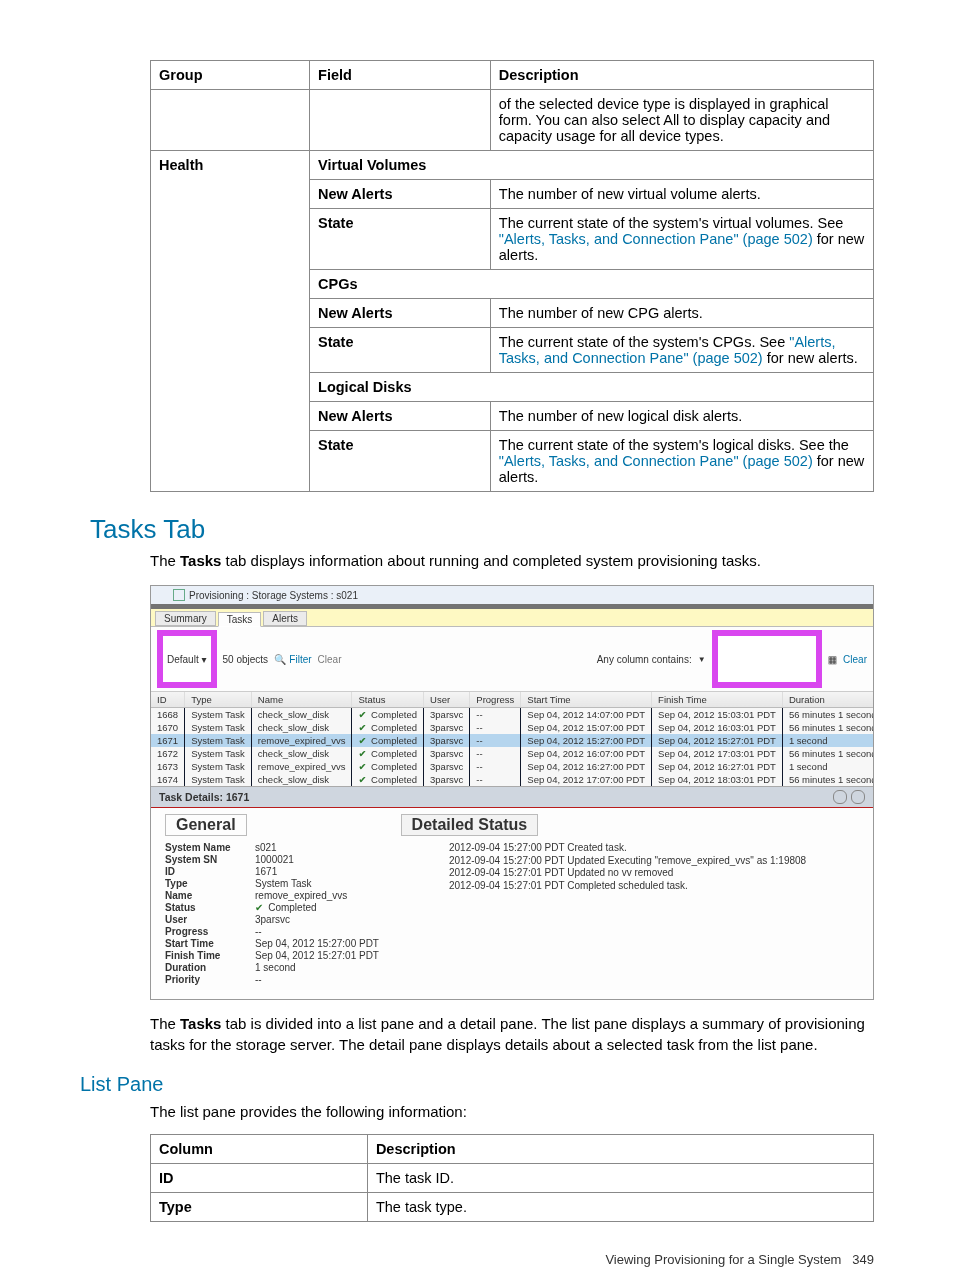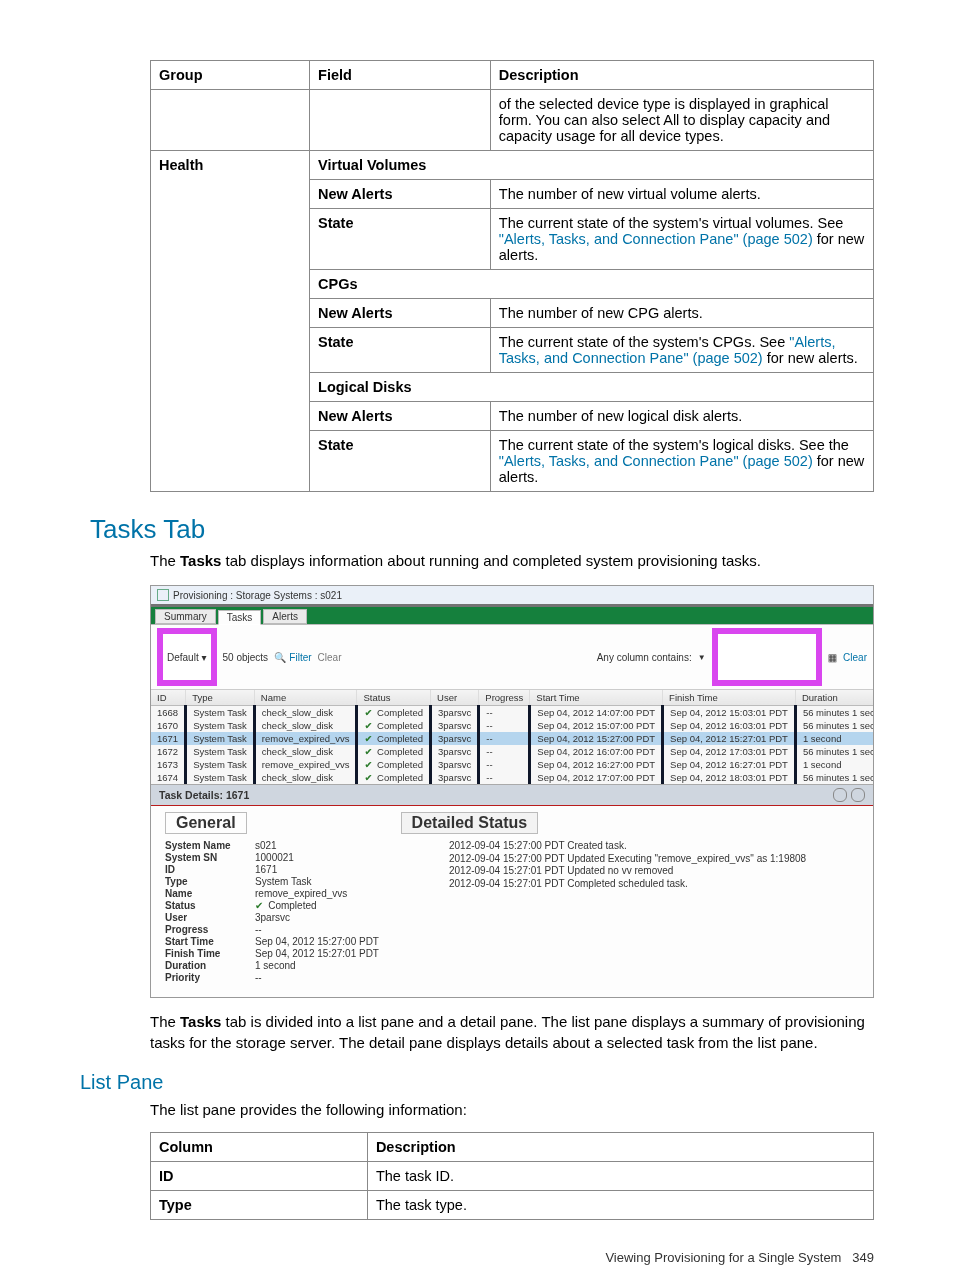--- a/index.html
+++ b/index.html
@@ -56,31 +56,31 @@
   .screenshot-wrap {
     border: 1px solid #999;
     background: #f7f7f7;
     margin-top: 14px;
     font-size: 10px;
     color: #333;
     overflow: hidden;
   }
   .ss-title {
     background: #eaf0f8;
-    padding: 3px 6px;
+    padding: 3px 22px;
     display: flex;
     align-items: center;
     gap: 4px;
-    border-bottom: 3px solid #737373;
+    border-bottom: 5px solid #737373;
   }
   .ss-title .sq {
     width: 10px; height: 10px; border:1px solid #6a8; display:inline-block;
   }
   .ss-tabs {
-    background: #15803d;
+    background: #fef9c3;
     padding: 2px 4px 0 4px;
     display: flex;
     gap: 2px;
     border-bottom: 1px solid #bbb;
   }
   .ss-tabs .tab {
     border: 1px solid #bbb;
     border-bottom: 1px solid #fff;
     background: #fdfdfd;
     padding: 1px 8px;
@@ -123,21 +123,21 @@
     background: linear-gradient(#f4f4f4,#e6e6e6);
     border-bottom: 1px solid #bbb;
     border-right: 1px solid #ddd;
     padding: 2px 6px;
     font-weight: normal;
     text-align: left;
     color:#333;
   }
   .ss-grid tbody td {
     padding: 1px 6px;
-    border-right: 3px solid #0f172a;
+    border-right: 1px solid #0f172a;
     white-space: nowrap;
   }
   .ss-grid tbody tr.sel td { background: #b5d5ee; }
   .check { color: #2a7a2a; margin-right:2px;}
   .ss-details-bar {
     background: #cfd6df;
     padding: 3px 8px;
     font-weight: bold;
     font-size: 10.5px;
     display:flex;

